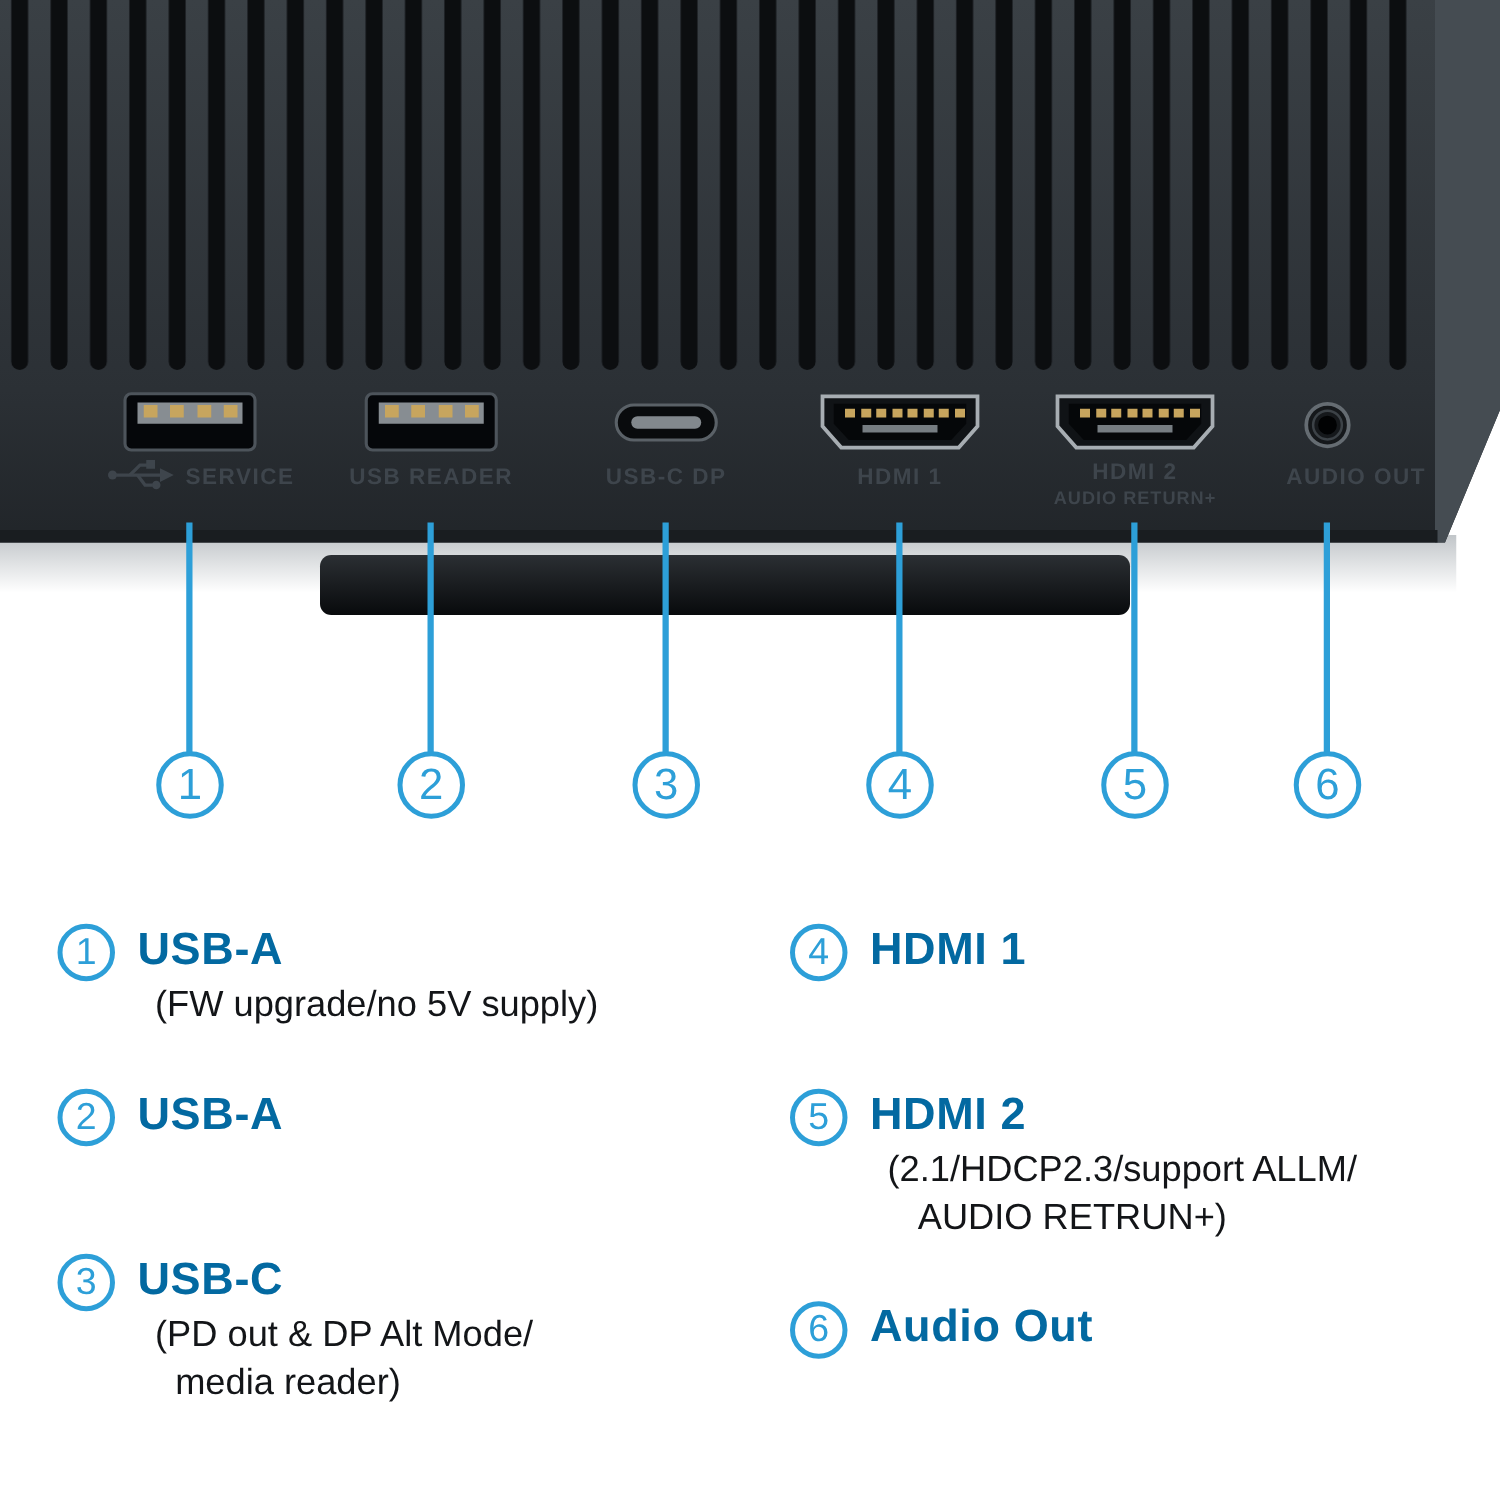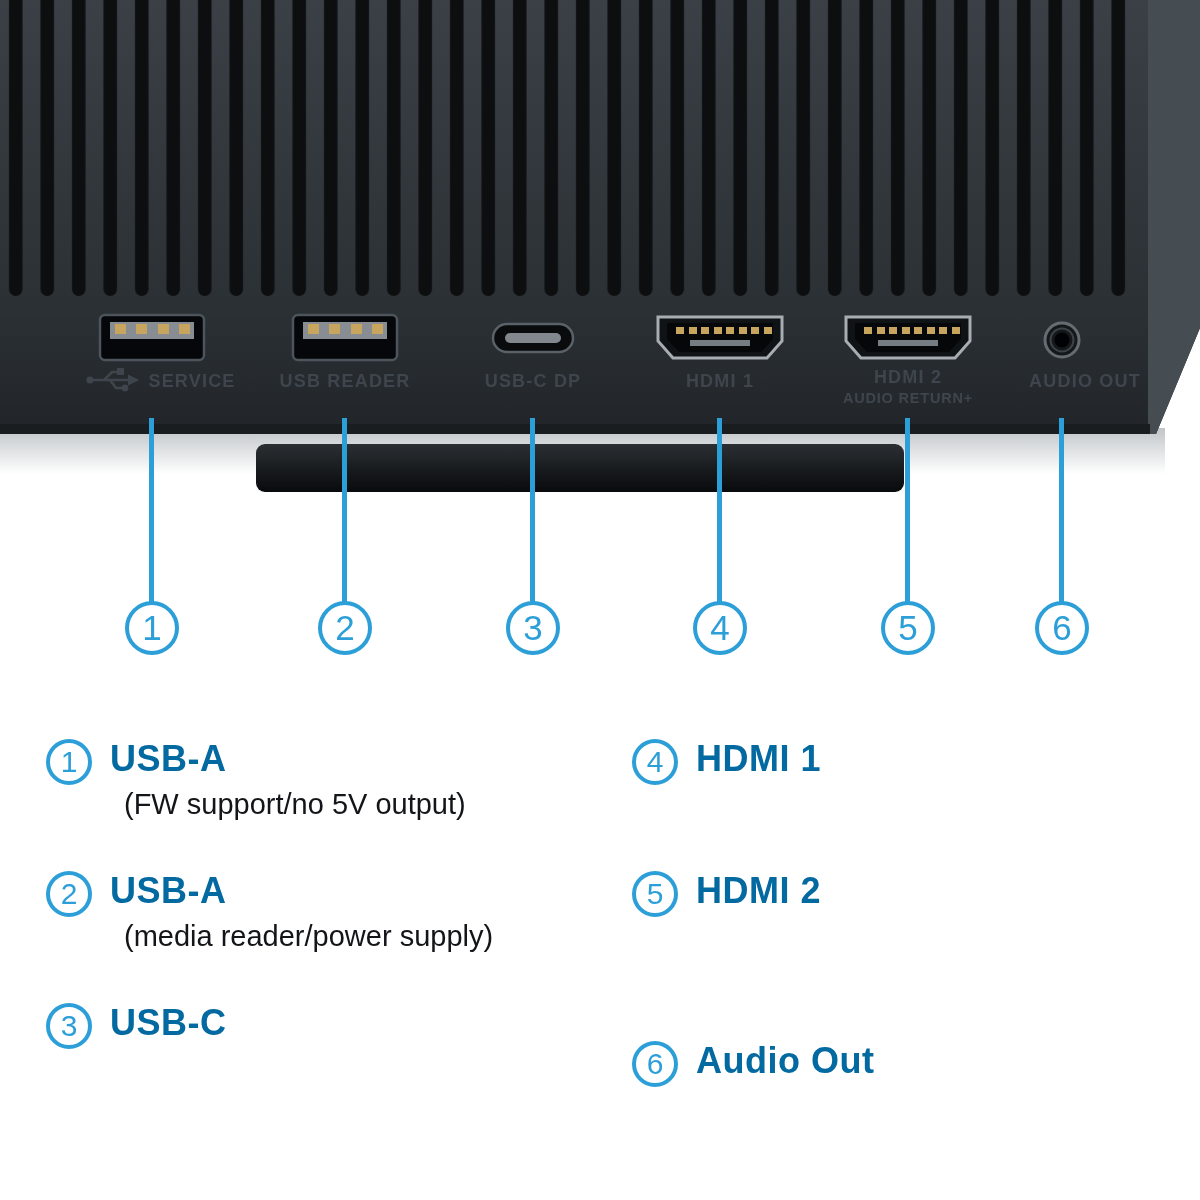--- a/index.html
+++ b/index.html
@@ -151,50 +151,53 @@
   <div class="callout-circle" style="left:318px;">2</div>
   <div class="callout-circle" style="left:506px;">3</div>
   <div class="callout-circle" style="left:693px;">4</div>
   <div class="callout-circle" style="left:881px;">5</div>
   <div class="callout-circle" style="left:1035px;">6</div>
 
   <div class="legend-item" style="left:46px;top:736px;">
     <div class="legend-num">1</div>
     <div class="legend-text">
       <div class="title">USB-A</div>
-      <div class="desc">(FW support/no 5V output)</div>
+      <div class="desc">(FW upgrade/no 5V supply)</div>
     </div>
   </div>
 
   <div class="legend-item" style="left:46px;top:868px;">
     <div class="legend-num">2</div>
     <div class="legend-text">
       <div class="title">USB-A</div>
-      <div class="desc">(media reader/power supply)</div>
     </div>
   </div>
 
   <div class="legend-item" style="left:46px;top:1000px;">
     <div class="legend-num">3</div>
     <div class="legend-text">
       <div class="title">USB-C</div>
+      <div class="desc">(PD out &amp; DP Alt Mode/
+  media reader)</div>
     </div>
   </div>
 
   <div class="legend-item" style="left:632px;top:736px;">
     <div class="legend-num">4</div>
     <div class="legend-text">
       <div class="title">HDMI 1</div>
     </div>
   </div>
 
   <div class="legend-item" style="left:632px;top:868px;">
     <div class="legend-num">5</div>
     <div class="legend-text">
       <div class="title">HDMI 2</div>
+      <div class="desc">(2.1/HDCP2.3/support ALLM/
+   AUDIO RETRUN+)</div>
     </div>
   </div>
 
   <div class="legend-item" style="left:632px;top:1038px;">
     <div class="legend-num">6</div>
     <div class="legend-text">
       <div class="title">Audio Out</div>
     </div>
   </div>
 

